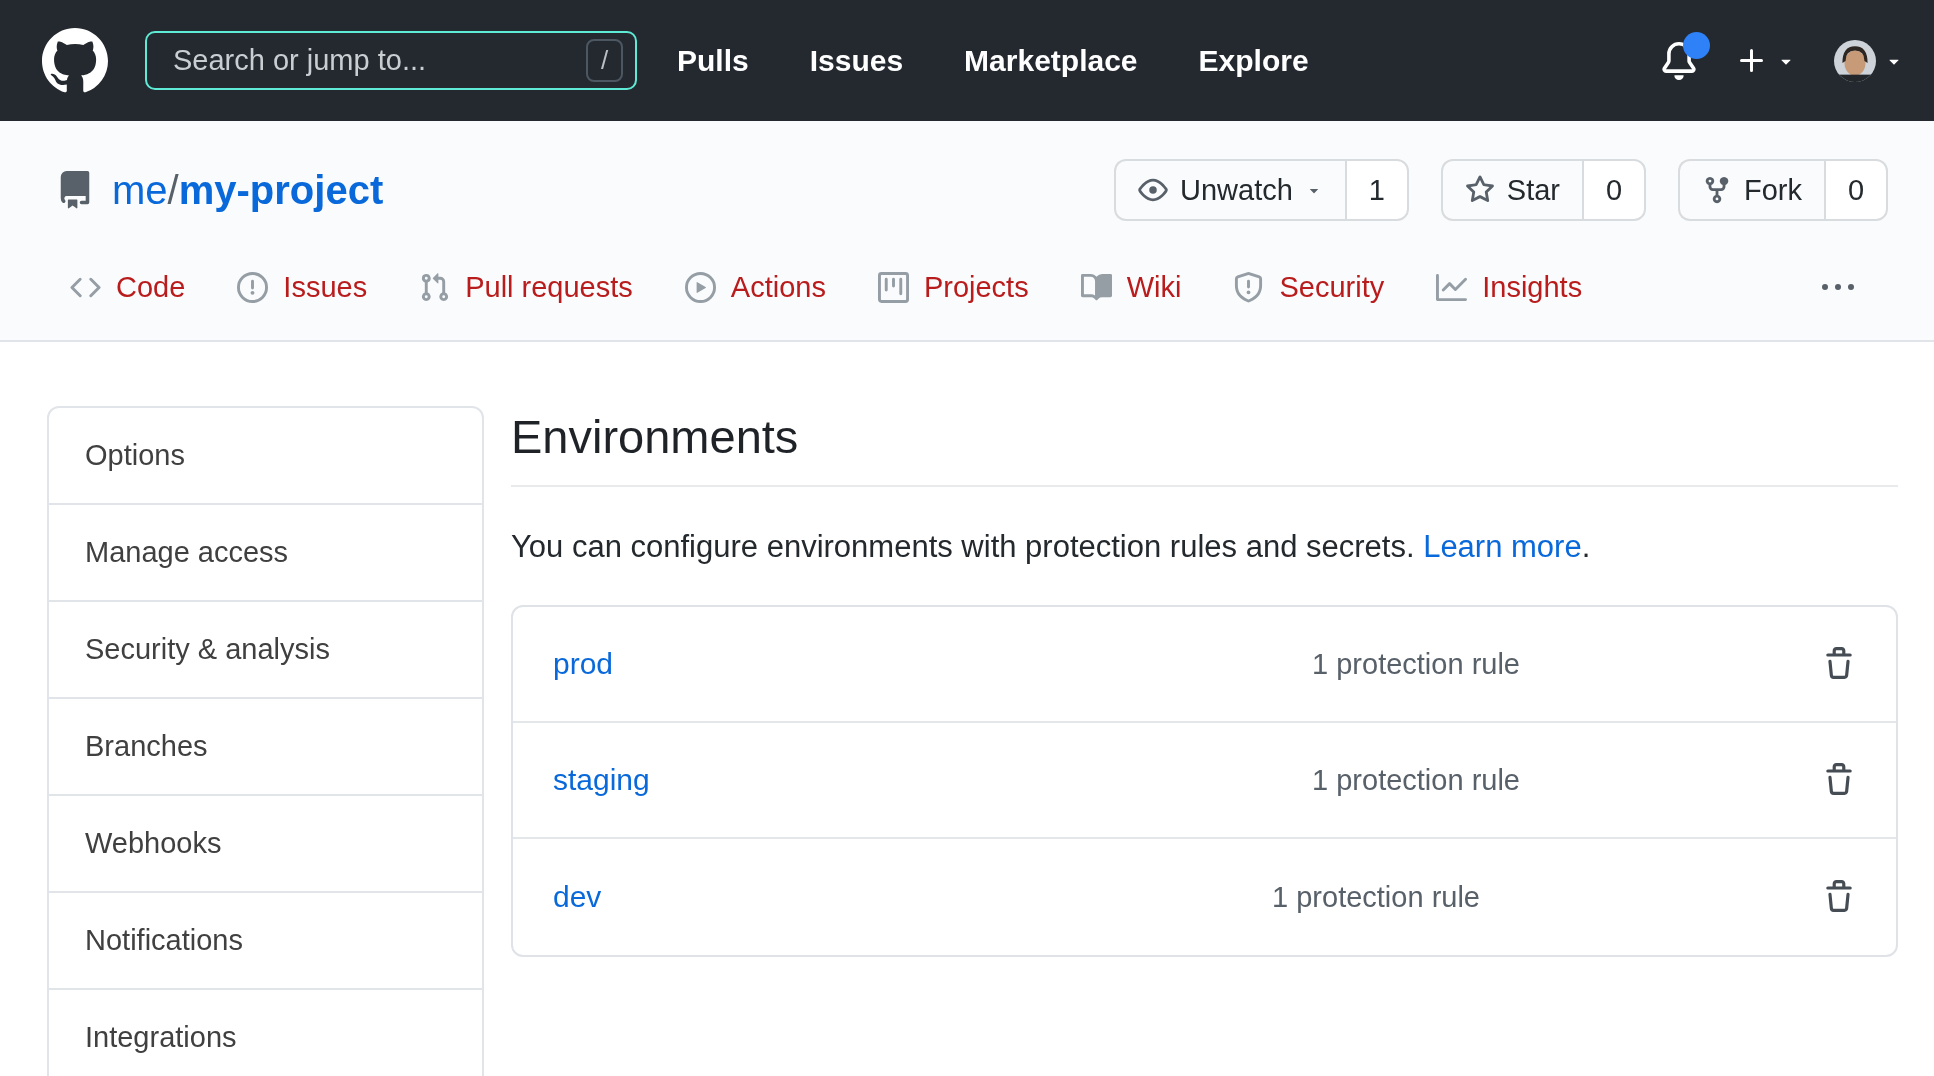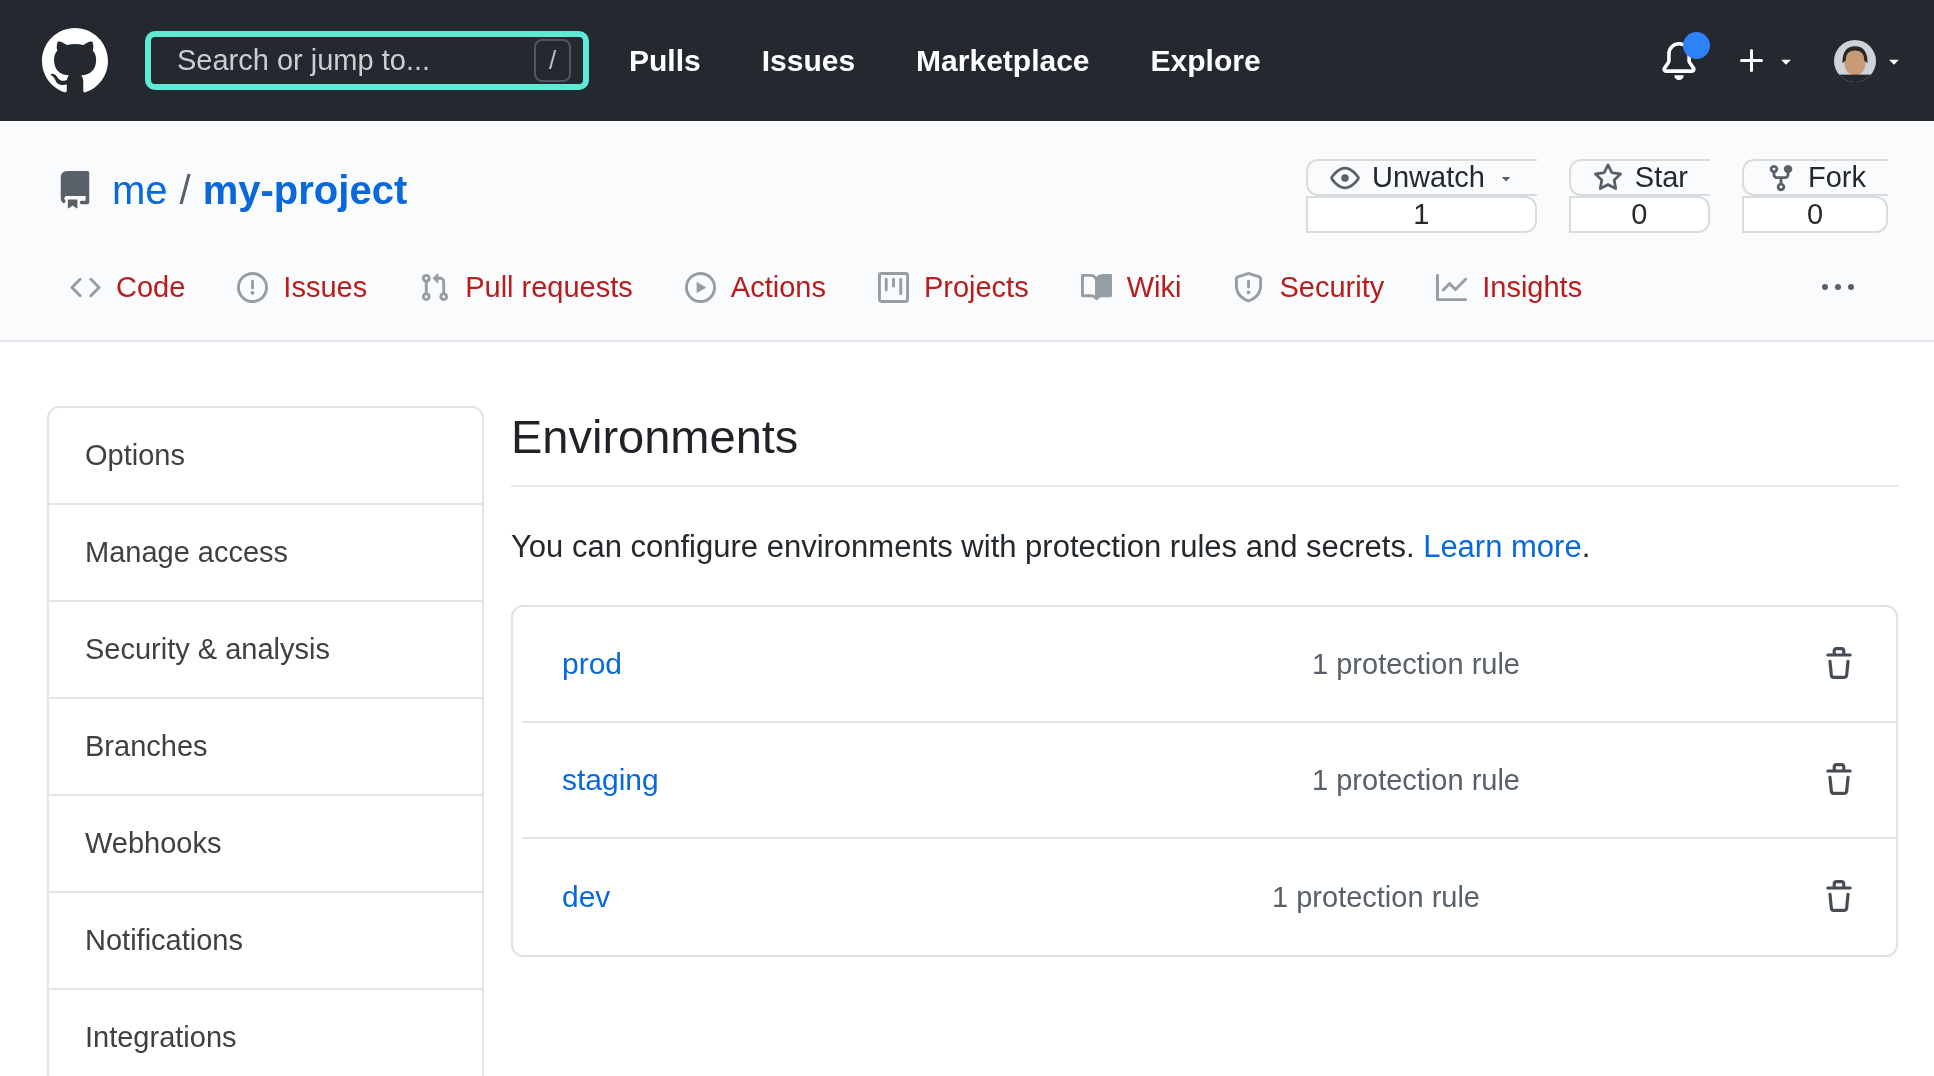--- a/index.html
+++ b/index.html
@@ -14,22 +14,22 @@
 
   
   .top-header {
     height: 121px; background: #24292f;
     display: flex; align-items: center;
     padding: 0 30px 0 42px;
   }
   .gh-logo { width: 66px; height: 66px; flex: none; cursor: pointer; }
   .gh-logo svg { width: 66px; height: 66px; fill: #ffffff; display:block; }
   .search-box {
-    margin-left: 37px; width: 444px; height: 59px;
-    border: 6px solid #5eead4; border-radius: 10px;
+    margin-left: 37px; width: 492px; height: 59px;
+    border: 2px solid #5eead4; border-radius: 10px;
     display: flex; align-items: center;
     padding: 0 12px 0 24px; flex: none;
   }
   .search-box input {
     flex: 1; min-width: 0; background: transparent; border: none; outline: none;
     color: #ffffff; font-size: 29px;
     font-family: "Liberation Sans", "DejaVu Sans", sans-serif;
   }
   .search-box input::placeholder { color: #c9ced3; opacity: 1; }
   .slash-hint {
@@ -53,26 +53,26 @@
   .avatar { width: 42px; height: 42px; border-radius: 50%; overflow: hidden; flex:none; }
   .avatar svg { width: 42px; height: 42px; display: block; }
 
   
   .repo-header {
     background: #fafbfc; border-bottom: 2px solid #e1e4e8;
     padding: 38px 0 14px 0;
   }
   .repo-title-row { display: flex; align-items: center; padding: 0 46px 0 56px; }
   .repo-icon svg { width: 38px; height: 38px; fill: #586069; display: block; }
-  .repo-breadcrumb { margin-left: 18px; font-size: 40px; display: flex; align-items: baseline; gap: 12px; }
+  .repo-breadcrumb { margin-left: 18px; font-size: 40px; display: flex; align-items: baseline; }
   .repo-breadcrumb a { color: #0969da; }
   .repo-breadcrumb .sep { color: #586069; }
   .repo-breadcrumb .repo-name-link { font-weight: 700; }
   .repo-actions { margin-left: auto; display: flex; gap: 32px; }
-  .action-group { display: flex; height: 62px; font-size: 29px; flex-direction: column; }
+  .action-group { display: flex; height: 62px; font-size: 29px; }
   .action-main {
     display: flex; align-items: center; gap: 12px; padding: 0 22px;
     background: #fafbfc; border: 2px solid #d9dcde; border-right: none;
     border-radius: 12px 0 0 12px; color: #24292e; cursor: pointer; white-space: nowrap;
   }
   .action-main svg { width: 30px; height: 30px; fill: #586069; display: block; }
   .action-main .drop svg { width: 18px; height: 18px; fill: #586069; }
   .action-count {
     display: flex; align-items: center; justify-content: center;
     min-width: 64px; padding: 0 18px;
@@ -105,21 +105,21 @@
   .content-header { display: flex; align-items: center; justify-content: space-between; }
   .content-header h1 { margin: 0; font-size: 47px; font-weight: 400; color: #1f2328; line-height: 1.3; }
   .new-env-btn {
     height: 65px; padding: 0 32px; font-size: 29px; color: #24292e;
     background: #fafbfc; border: 2px solid #d9dcde; border-radius: 12px;
     font-family: "Liberation Sans", "DejaVu Sans", sans-serif; cursor: pointer;
   }
   .content-divider { border-bottom: 2px solid #e8eaec; margin-top: 18px; }
   .description { margin-top: 42px; font-size: 31px; color: #24292e; }
   .description a { color: #0969da; }
-  .env-list { margin-top: 40px; border: 2px solid #dfe2e6; border-radius: 12px; padding-left: 9px; }
+  .env-list { margin-top: 40px; border: 2px solid #dfe2e6; border-radius: 12px; }
   .env-row {
     display: flex; align-items: center; height: 116px; padding: 0 40px;
     border-bottom: 2px solid #e4e7ea;
   }
   .env-row:last-child { border-bottom: none; gap: 40px; }
   .env-name { font-size: 30px; color: #0969da; }
   .env-rules { margin-left: auto; font-size: 29px; color: #586069; }
   .env-delete { margin-left: 302px; background: none; border: none; padding: 0; cursor: pointer; }
   .env-delete svg { width: 34px; height: 34px; fill: #454c54; display: block; }
 </style>

